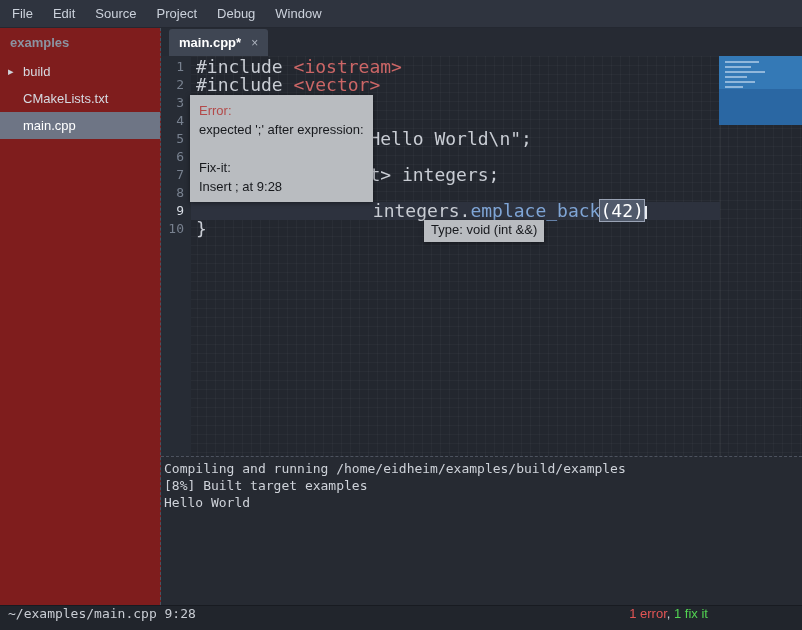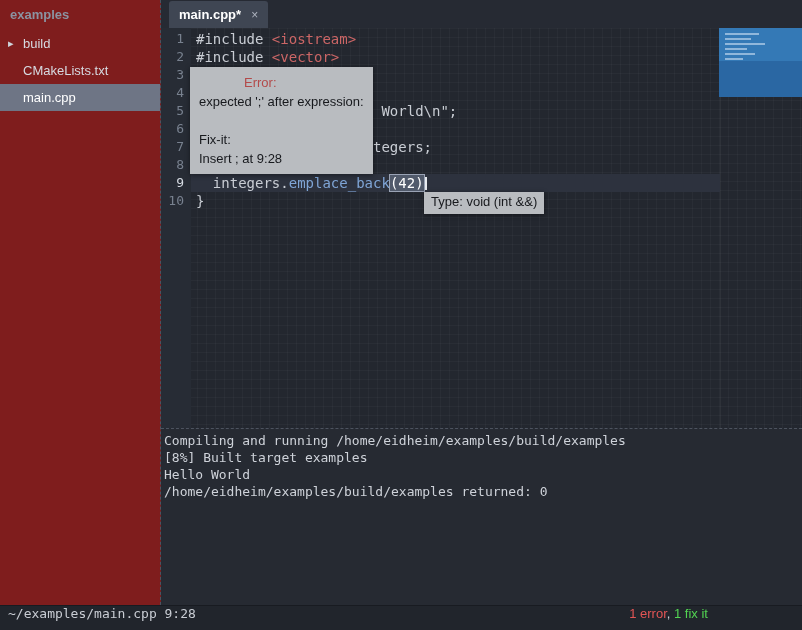--- a/index.html
+++ b/index.html
@@ -40,61 +40,69 @@
   .editor { height: 400px; position: relative; display: flex;
     background-color: #23272f;
     background-image:
       linear-gradient(rgba(255,255,255,0.028) 1px, transparent 1px),
       linear-gradient(90deg, rgba(255,255,255,0.028) 1px, transparent 1px);
     background-size: 9px 9px; }
   .margin-line { position: absolute; left: 559px; top: 0; bottom: 0; width: 1px; background: rgba(255,255,255,0.05); }
   .gutter { width: 30px; background: #272c35; padding-top: 2px; position: relative; z-index: 1; }
   .gutter .ln { height: 18px; line-height: 18px; text-align: right; padding-right: 7px; color: #78818f; font-family: "DejaVu Sans Mono", monospace; font-size: 13px; }
   .gutter .ln.cur { color: #d7dce4; }
-  .code { flex: 1; padding-top: 2px; font-family: "DejaVu Sans Mono", monospace; font-size: 14px; position: relative; }
+  .code { flex: 1; padding-top: 2px; font-family: "DejaVu Sans Mono", monospace; font-size: 18px; position: relative; }
   .crow { height: 18px; line-height: 18px; white-space: pre; padding-left: 5px; color: #c9cdd4; }
-  .crow.cur { background: linear-gradient(90deg, #2d323e 0, #2d323e 529px, rgba(0,0,0,0) 529px); }
+  .crow.cur { background: linear-gradient(90deg, #2d323e 0, #2d323e 529px, rgba(0,0,0,0) 529px); text-align: center; }
   .sg-pl { color: #c9cdd4; }
   .sg-pp { color: #c9cdd4; }
   .sg-str { color: #cc6666; }
   .sg-kw { color: #81a2be; }
   .sg-fn { color: #7fa5d6; }
   .sg-br { background: #515a6b; color: #ffffff; outline: 1px solid #9aa3b5; }
   .caret { display: inline-block; width: 2px; height: 13px; background: #e8ebf0; vertical-align: -2px; margin-left: 1px; }
 
   
   .minimap { position: absolute; top: 0; right: 0; width: 83px; height: 69px; background: #2a67a3; z-index: 3; }
   .minimap .viewport { position: absolute; top: 0; left: 0; right: 0; height: 33px; background: #3479b6; }
   .minimap .dashes { position: absolute; top: 5px; left: 6px; display: flex; flex-direction: column; gap: 3px; }
   .dash { height: 2px; background: rgba(220,235,250,0.55); }
 
   
   .tooltip { position: absolute; background: #b9bcc0; color: #17191d; font-size: 13px; box-shadow: 0 1px 5px rgba(0,0,0,0.45); z-index: 5; }
   .err-tip { left: 29px; top: 39px; padding: 6px 9px; line-height: 19px; white-space: nowrap; }
-  .err-title { color: #b34a4a; margin-left: 45px; }
+  .err-title { color: #b34a4a; }
   .tip-gap { height: 19px; }
   .type-tip { left: 263px; top: 124px; height: 22px; line-height: 19px; padding: 0 7px; white-space: nowrap; margin-top: 40px; }
 
   
   .terminal { flex: 1; border-top: 1px dashed #4d535f; background: #262a32; padding: 3px 0 0 3px; font-family: "DejaVu Sans Mono", monospace; font-size: 13px; color: #ced2d9; }
   .tline { height: 17px; line-height: 17px; white-space: pre; }
 
   
   .statusbar { height: 25px; background: #21252c; display: flex; align-items: flex-start; font-size: 13px; color: #c9cdd4; padding: 0 8px; border-top: 1px solid #181b21; }
   .status-left { font-family: "DejaVu Sans Mono", monospace; font-size: 13px; }
   .status-right { margin-left: auto; margin-right: 86px; white-space: pre; }
   .err-count { color: #e25555; }
   .fix-count { color: #52d452; }
 </style>
 </head>
 <body>
 
 <div class="window">
 
 
+  <div class="menubar">
+      <div class="menu-item">File</div>
+      <div class="menu-item">Edit</div>
+      <div class="menu-item">Source</div>
+      <div class="menu-item">Project</div>
+      <div class="menu-item">Debug</div>
+      <div class="menu-item">Window</div>
+    </div>
 
   <div class="main">
 
     <div class="sidebar">
       <div class="sidebar-header">examples</div>
       <div>
           <div class="side-item">
             <span class="chev">▸</span>
             <span>build</span>
           </div>
@@ -163,21 +171,20 @@
           <div>Insert ; at 9:28</div>
         </div>
 
         <div class="tooltip type-tip">Type: void (int &amp;&amp;)</div>
       </div>
 
       <div class="terminal">
           <div class="tline">Compiling and running /home/eidheim/examples/build/examples</div>
           <div class="tline">[8%] Built target examples</div>
           <div class="tline">Hello World</div>
-          <div class="tline">/home/eidheim/examples/build/examples returned: 0</div>
         </div>
 
     </div>
   </div>
 
   <div class="statusbar">
     <span class="status-left">~/examples/main.cpp 9:28</span>
     <span class="status-right"><span class="err-count">1 error</span><span>, </span><span class="fix-count">1 fix it</span></span>
   </div>
 

